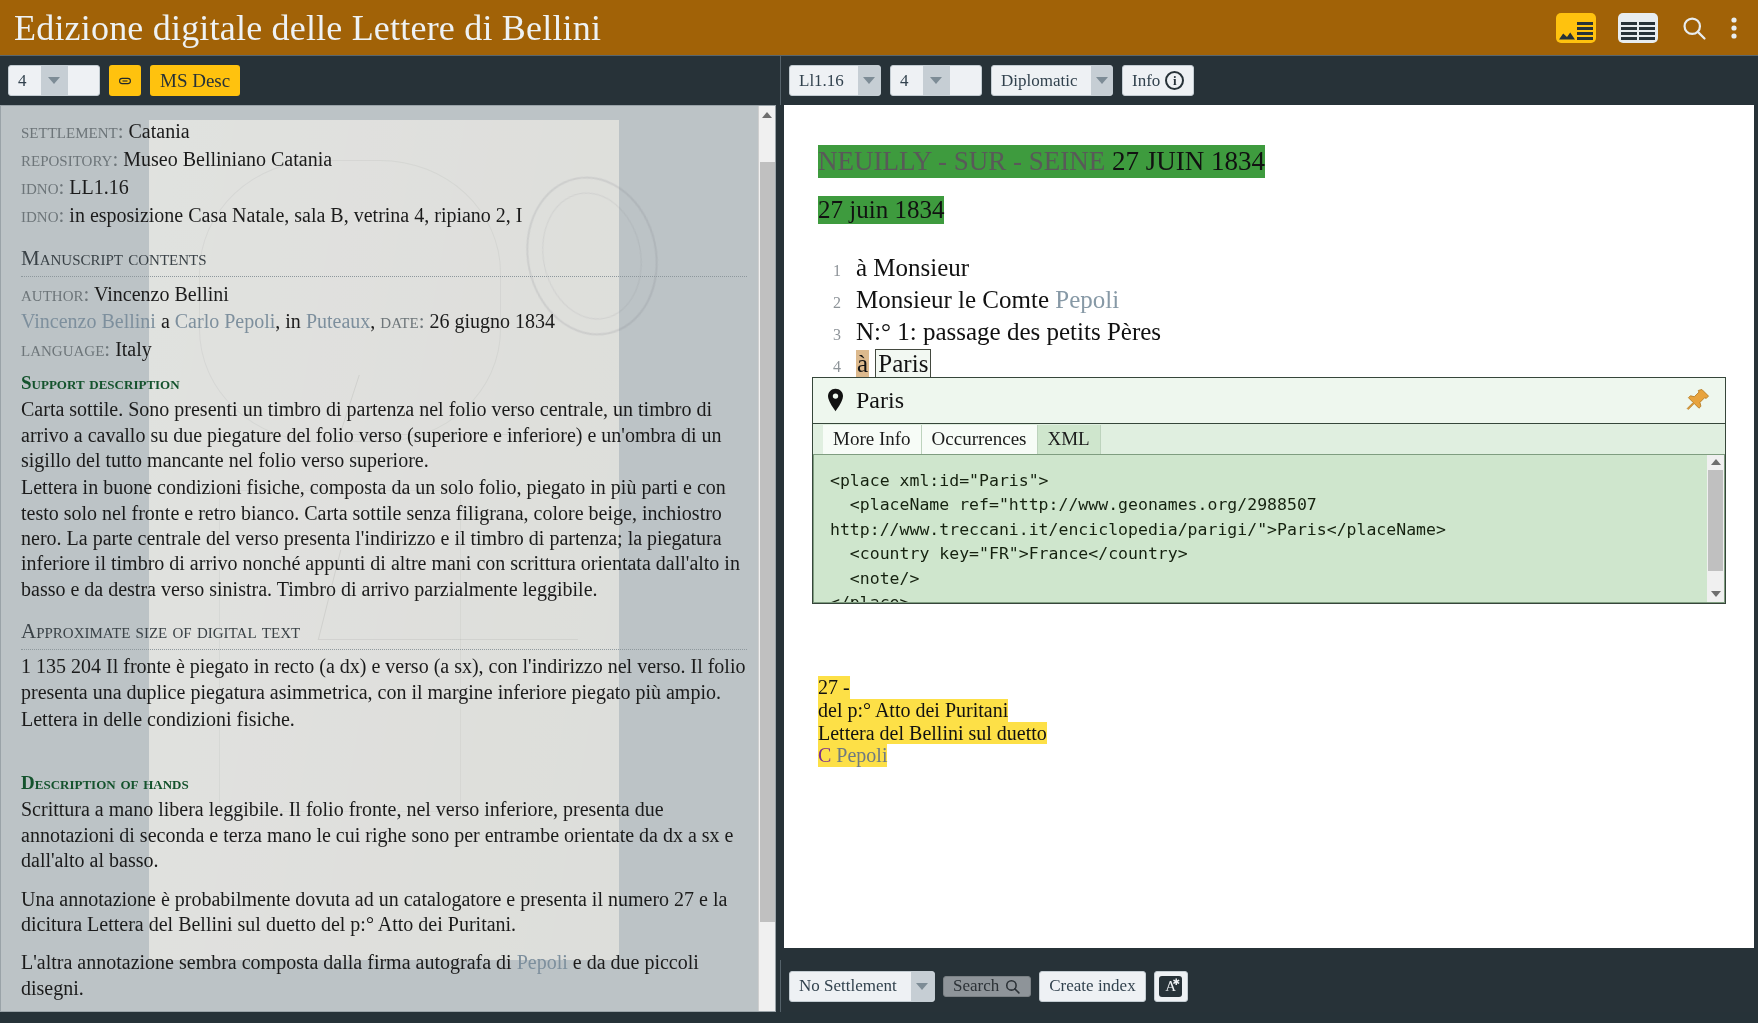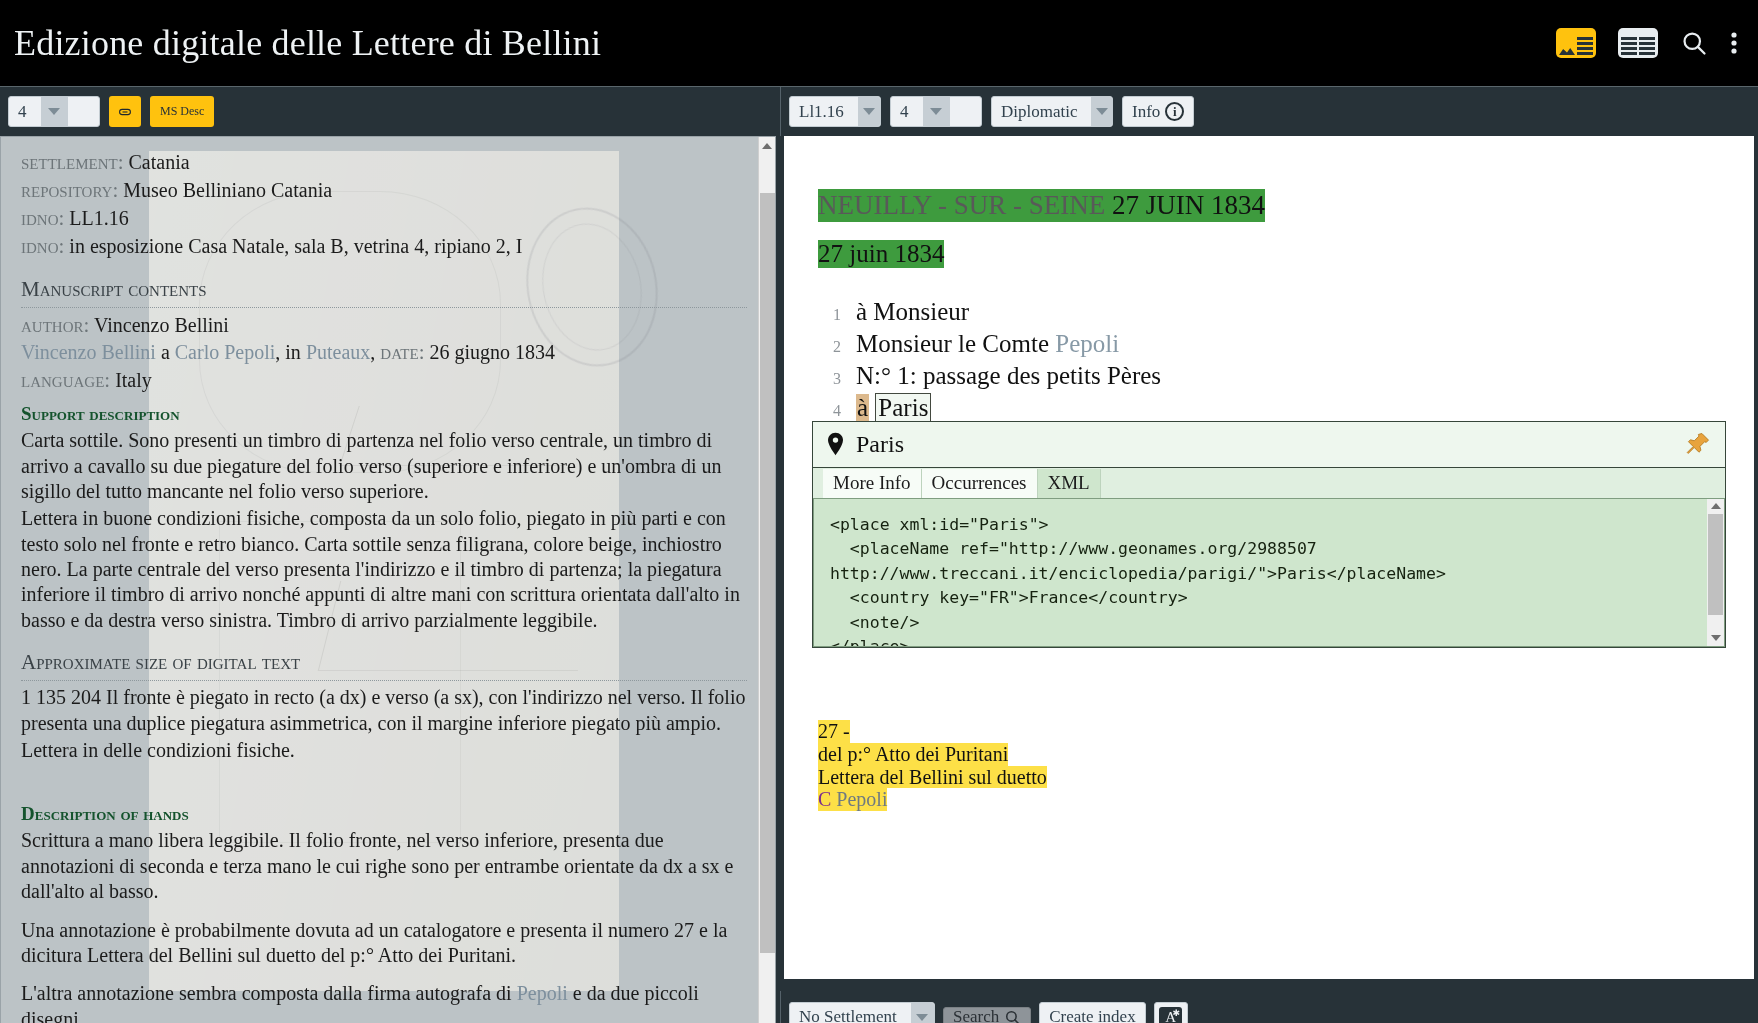--- a/index.html
+++ b/index.html
@@ -6,22 +6,22 @@
   html, body {
     margin: 0; padding: 0;
     width: 1758px; height: 1023px;
     overflow: hidden;
     background: #263238;
     font-family: "Liberation Serif", serif;
   }
 
   
   #app-header {
-    height: 87px;
-    background: #000000;
+    height: 56px;
+    background: #a16207;
     display: flex;
     align-items: center;
     padding: 0 20px 0 14px;
     border-bottom: 1px solid #5a666c;
     position: relative;
     justify-content: center;
   }
   #app-title {
     color: #eef2f4;
     font-size: 36px;
@@ -99,21 +99,21 @@
     border-left: 6px solid transparent;
     border-right: 6px solid transparent;
     border-top: 7px solid #7d8c96;
     display: block;
   }
   .yellow-btn {
     background: #FFC20E; color: #273238;
     border: none; border-radius: 3px;
     height: 31px; padding: 0 10px;
     font-family: "Liberation Serif", serif;
-    font-size: 12px;
+    font-size: 19px;
     display: flex; align-items: center; justify-content: center;
     cursor: pointer;
   }
 
   #left-content {
     flex: 1;
     background: #bcc3c6;
     position: relative;
     overflow: hidden;
     border: 1px solid #9aa3a8;
@@ -263,21 +263,21 @@
     font-size: 13px; font-weight: bold; color: #273238;
     font-family: "Liberation Serif", serif;
     line-height: 1;
   }
 
   #right-content {
     flex: 1;
     background: #ffffff;
     position: relative;
     overflow: hidden;
-    padding: 53px 0 0 0;
+    padding: 40px 0 0 0;
     margin: 0 4px 12px 4px;
   }
   #doc-area { padding: 0 34px; }
 
   .hl-green { background: #3e9b3e; }
   .head-line {
     font-size: 27px;
     line-height: 1.22;
     margin: 0 0 10px 0;
     display: inline-block;

